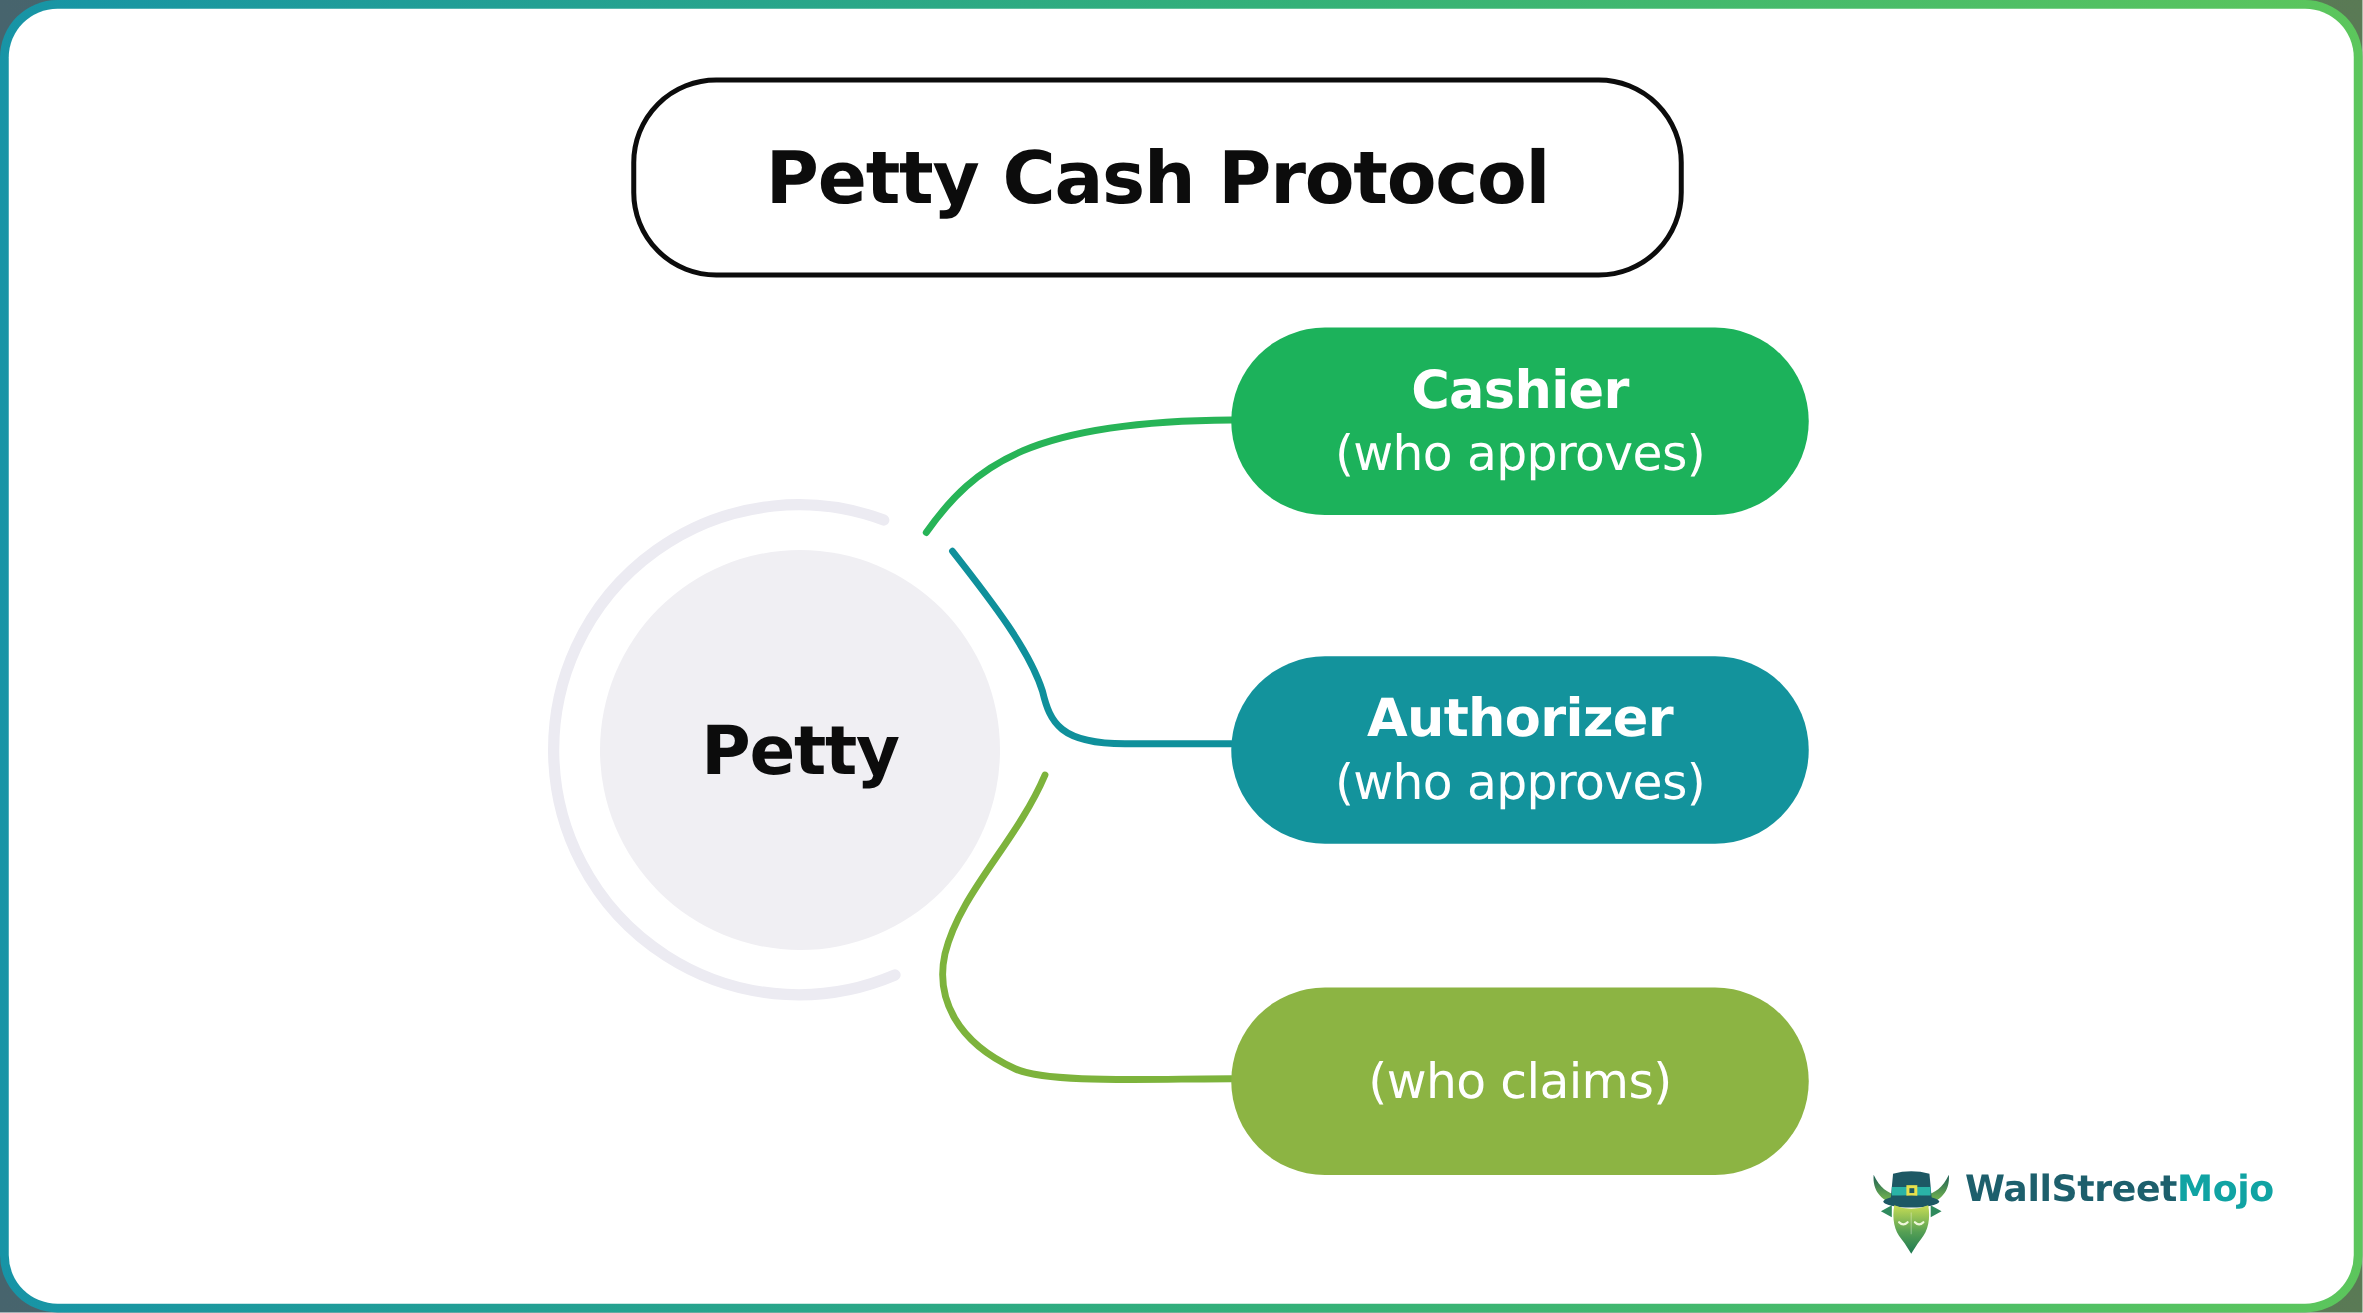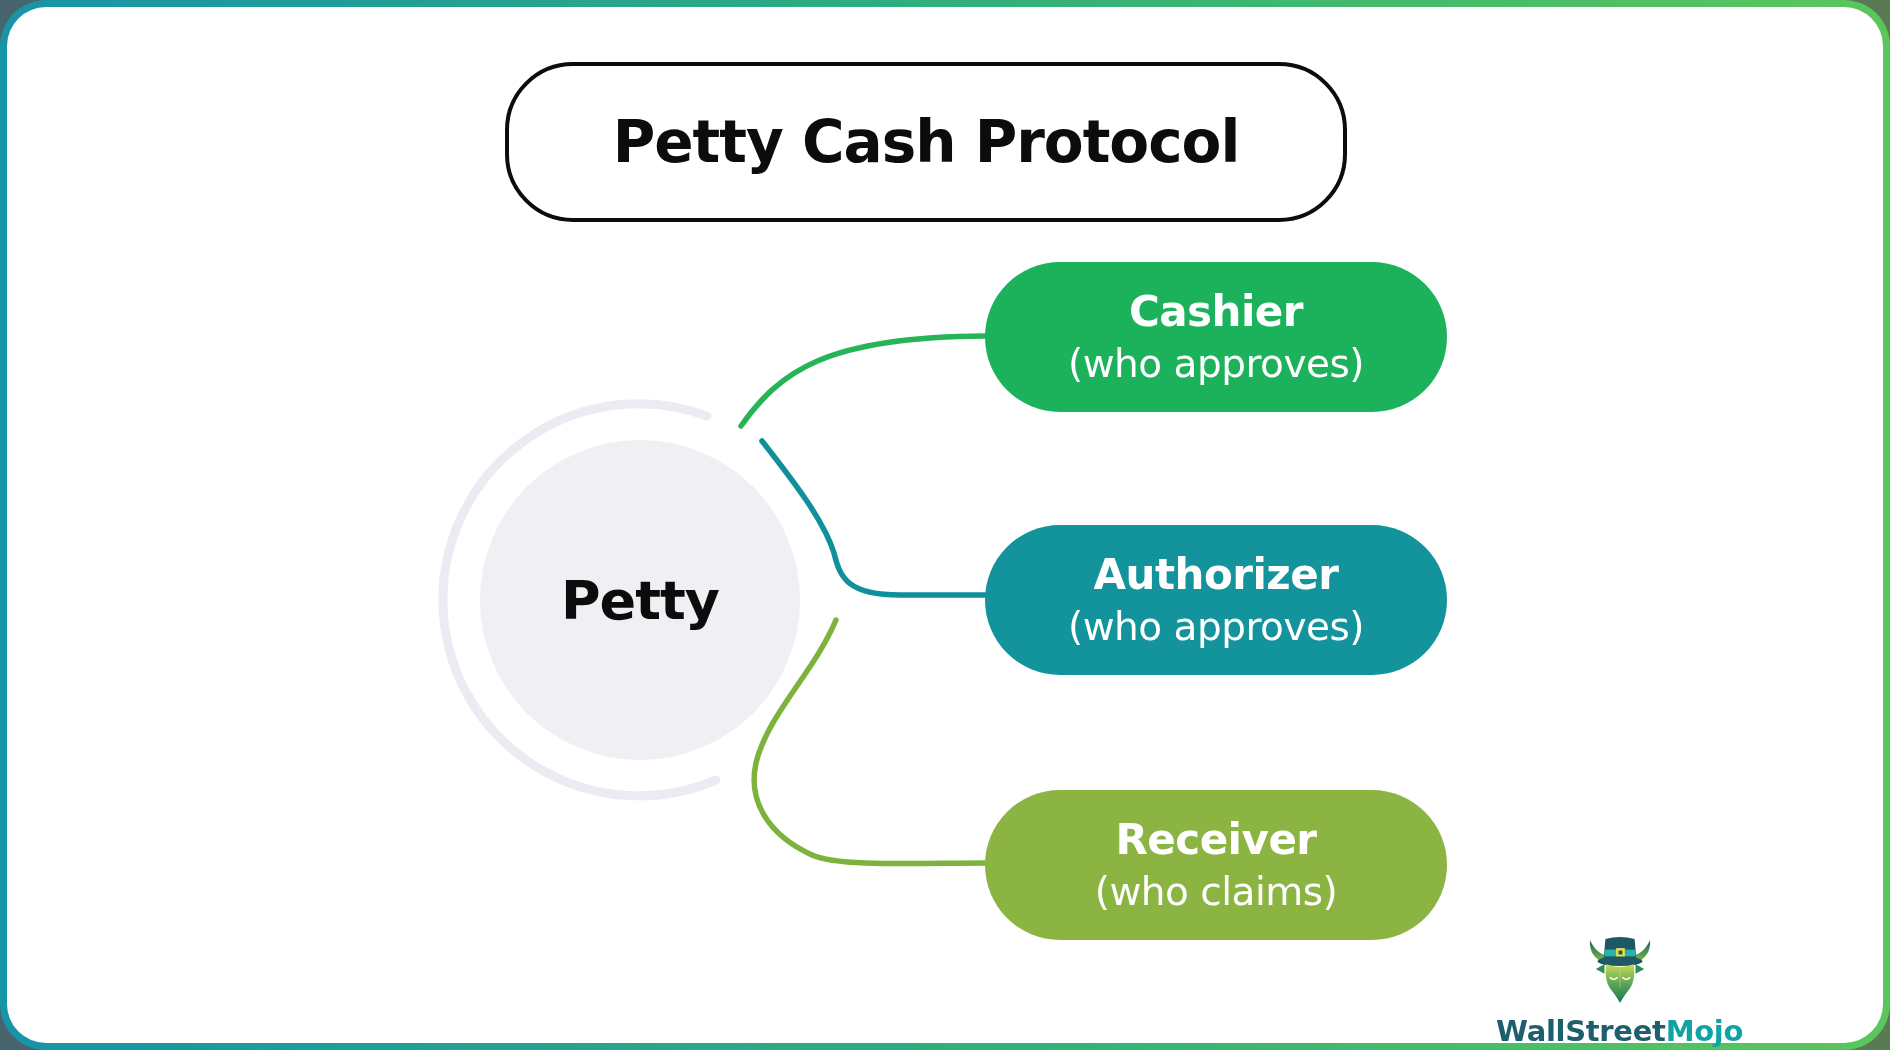--- a/index.html
+++ b/index.html
@@ -53,21 +53,21 @@
   }
   .pill-role { font-size: 42px; font-weight: 800; line-height: 50px; letter-spacing: -0.5px; }
   .pill-sub  { font-size: 39px; font-weight: 400; line-height: 47px; letter-spacing: -0.5px; }
   #pill-0 { top: 262px; }
   #pill-1 { top: 525px; }
   #pill-2 { top: 790px; }
 
   
   .logo {
     position: absolute; left: 1496px; top: 934px;
-    display: flex; align-items: center; gap: 10px; flex-direction: column;
+    display: flex; align-items: flex-start; gap: 10px;
   }
   .logo-text { font-size: 29px; font-weight: 800; letter-spacing: -0.3px; white-space: nowrap; }
 </style>
 </head>
 <body>
 
 <div class="stage">
 
   <div class="frame">
     <div class="card"></div>
@@ -94,21 +94,20 @@
     <div class="pill-role">Cashier</div>
     <div class="pill-sub">(who approves)</div>
   </div>
 
   <div class="pill" id="pill-1" style="background: rgb(19, 147, 156);">
     <div class="pill-role">Authorizer</div>
     <div class="pill-sub">(who approves)</div>
   </div>
 
   <div class="pill" id="pill-2" style="background: rgb(140, 180, 67);">
-    <div class="pill-role">Receiver</div>
     <div class="pill-sub">(who claims)</div>
   </div>
 
   <div class="logo">
     <svg width="66" height="70" viewBox="0 0 68 72" aria-hidden="true">
       <defs>
         <linearGradient id="faceg" x1="0" y1="0" x2="0" y2="1">
           <stop offset="0" stop-color="#c8dd55"></stop>
           <stop offset="0.55" stop-color="#56a054"></stop>
           <stop offset="1" stop-color="#1e7a52"></stop>

